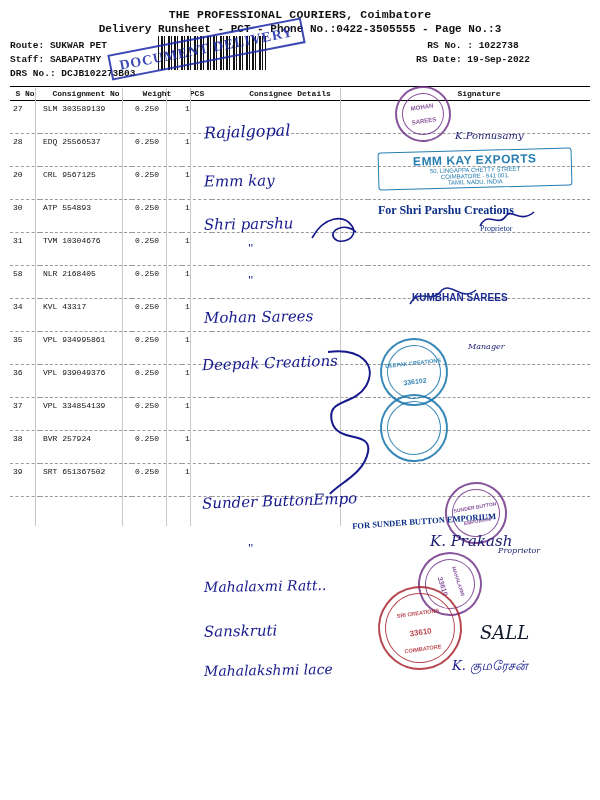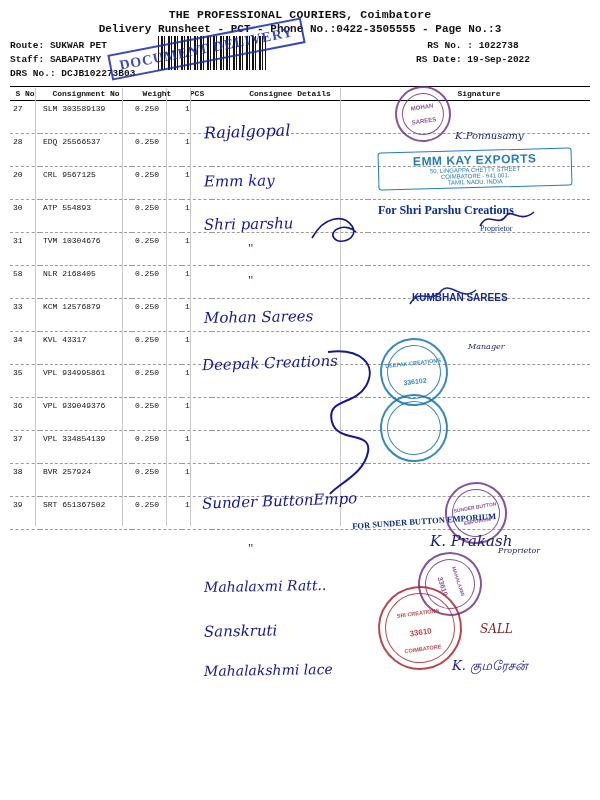--- a/index.html
+++ b/index.html
@@ -282,28 +282,20 @@
         </tr>
         <tr>
           <td class="c-sno">58</td>
           <td class="c-cons">NLR 2168405</td>
           <td class="c-wt">0.250</td>
           <td class="c-pcs">1</td>
           <td class="c-det"></td>
           <td class="c-sign"></td>
         </tr>
         <tr>
-          <td class="c-sno">33</td>
-          <td class="c-cons">KCM 12576879</td>
-          <td class="c-wt">0.250</td>
-          <td class="c-pcs">1</td>
-          <td class="c-det"></td>
-          <td class="c-sign"></td>
-        </tr>
-        <tr>
           <td class="c-sno">34</td>
           <td class="c-cons">KVL 43317</td>
           <td class="c-wt">0.250</td>
           <td class="c-pcs">1</td>
           <td class="c-det"></td>
           <td class="c-sign"></td>
         </tr>
         <tr>
           <td class="c-sno">35</td>
           <td class="c-cons">VPL 934995861</td>
@@ -423,16 +415,16 @@
     <div class="stamp-text-c" style="top:18px; font-size:5px;">MAHALAXMI</div>
     <div class="stamp-text-c" style="top:34px; font-size:7px;">33610</div>
   </div>
 
   <div class="stamp-round redstamp" style="left:378px; top:586px; width:84px; height:84px; transform:rotate(-8deg);">
     <div class="inner"></div>
     <div class="stamp-text-c" style="top:22px; font-size:5.5px;">SRI CREATIONS</div>
     <div class="stamp-text-c" style="top:40px; font-size:8px;">33610</div>
     <div class="stamp-text-c" style="top:58px; font-size:5.5px;">COIMBATORE</div>
   </div>
-  <div class="hand" style="left:480px; top:622px; font-size:12px; color:#7f1d1d;">SALL</div>
+  <div class="hand" style="left:480px; top:622px; font-size:18px; color:#0f172a;">SALL</div>
   <div class="hand" style="left:452px; top:658px; font-size:13px; color:#16198c;">K. குமரேசன்</div>
 
 </div>
 
 </body></html>

